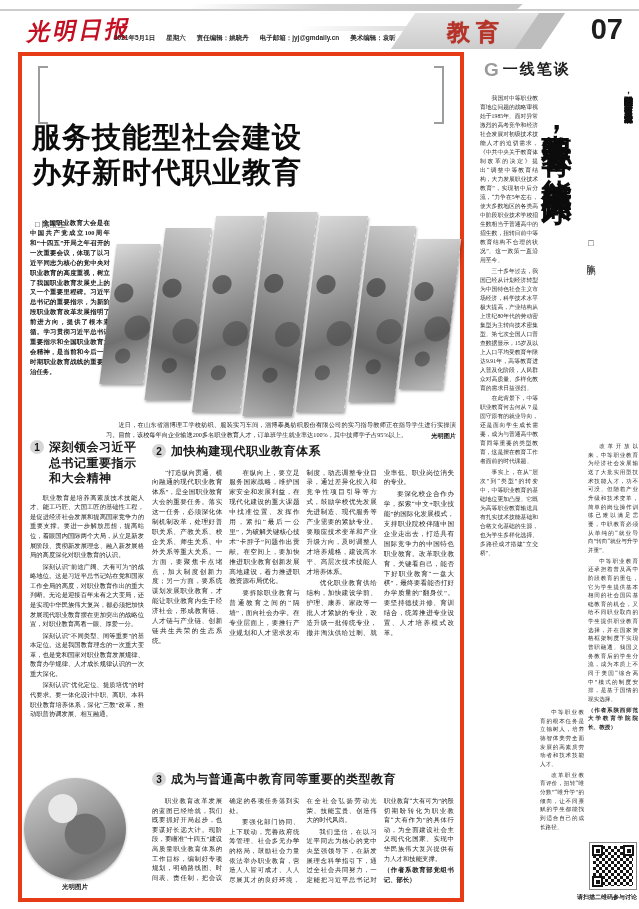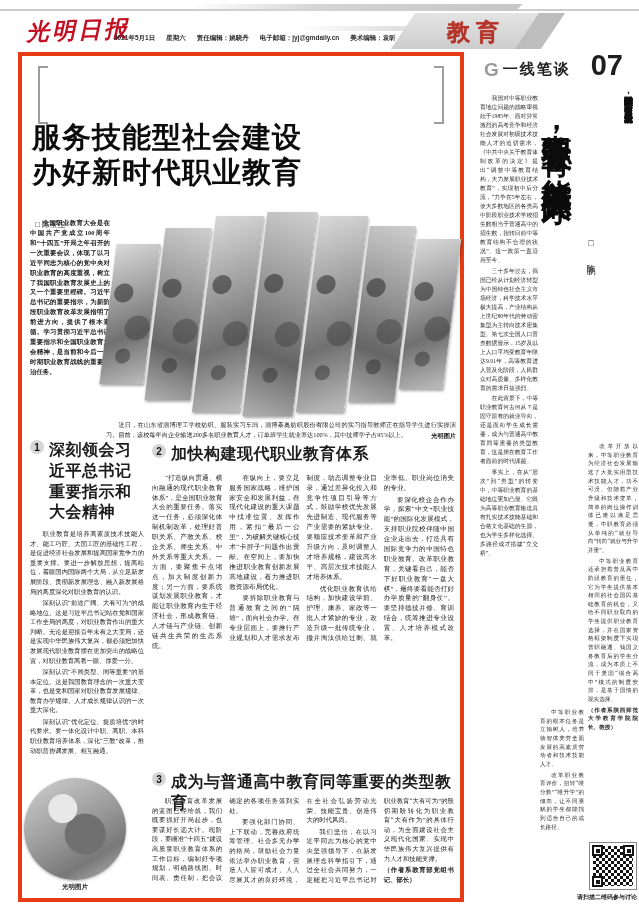--- a/index.html
+++ b/index.html
@@ -18,21 +18,21 @@
   .stripe{position:absolute;background:linear-gradient(90deg,rgba(210,210,210,0),#d4d4d4 40%,#c6c6c6);}
   .stripe.a{top:4px;right:120px;width:330px;height:7px;transform:skewX(-48deg);}
   .stripe.b{top:26px;right:100px;width:240px;height:5px;transform:skewX(-48deg);opacity:.7;}
   .banner-shape{position:absolute;right:108px;top:13px;width:128px;height:36px;
         background:linear-gradient(#e4e4e4,#cdcdcd);transform:skewX(-34deg);}
   .banner-slice{position:absolute;right:86px;top:13px;width:26px;height:36px;
         background:#bdbdbd;transform:skewX(-34deg);}
   .section-label{position:absolute;right:134px;top:17px;font-size:23px;font-weight:bold;
         color:#b5342a;letter-spacing:6px;text-shadow:0 0 1px #b5342a;margin-left:28px;}
   .page-number{position:absolute;right:16px;top:13px;font-size:29px;font-weight:bold;color:#1e1e1e;
-        font-family:"Liberation Sans","DejaVu Sans",sans-serif;margin-top:36px;}
+        font-family:"Liberation Sans","DejaVu Sans",sans-serif;}
   
   .main-box{position:absolute;left:18px;top:52px;width:446px;height:850px;box-sizing:border-box;
         border:4px solid #e63b14;background:#fff;}
   .bracket{position:absolute;width:8px;height:54px;top:10px;}
   .bracket.l{left:16px;border-left:2px solid #9d9d9d;border-top:2px solid #9d9d9d;border-bottom:2px solid #9d9d9d;}
   .bracket.r{right:16px;border-right:2px solid #9d9d9d;border-top:2px solid #9d9d9d;border-bottom:2px solid #9d9d9d;}
   .standfirst{position:absolute;left:32px;top:13px;width:370px;font-size:8px;font-weight:bold;
         line-height:1.75;text-align:justify;text-indent:2em;}
   .headline{position:absolute;left:10px;top:64px;font-size:29px;font-weight:bold;line-height:1.22;
         letter-spacing:1px;color:#0c0c0c;}
@@ -50,21 +50,21 @@
   .panel:nth-child(odd){background:linear-gradient(160deg,#d9d9d9 0%,#9a9a9a 40%,#707070 65%,#bdbdbd 100%);}
   .panel:nth-child(even){background:linear-gradient(200deg,#cfcfcf 0%,#8d8d8d 45%,#656565 70%,#b1b1b1 100%);}
   .photo-caption{position:absolute;left:84px;top:364px;width:350px;font-size:6.2px;line-height:1.6;
         text-align:justify;text-indent:2em;}
   .photo-credit{position:absolute;right:0;bottom:-1px;font-weight:bold;background:#fff;padding-left:4px;}
   
   .sec-head{display:flex;gap:5px;align-items:flex-start;}
   .num{width:14px;height:14px;border-radius:50%;background:#d6d6d6;color:#151515;font-weight:bold;
         font-size:10px;display:flex;align-items:center;justify-content:center;flex:none;
         font-family:"Liberation Sans","DejaVu Sans",sans-serif;}
-  .sec-title{font-size:16px;font-weight:bold;line-height:1.3;letter-spacing:.5px;}
+  .sec-title{font-size:12px;font-weight:bold;line-height:1.3;letter-spacing:.5px;}
   .sec1{position:absolute;left:8px;top:384px;width:114px;}
   .sec1-body{margin-top:6px;height:288px;overflow:hidden;font-size:6.3px;line-height:1.52;text-align:justify;}
   .sec2{position:absolute;left:130px;top:388px;width:302px;}
   .sec2-body{margin-top:8px;height:288px;overflow:hidden;font-size:6.6px;line-height:1.5;
         text-align:justify;column-count:4;column-gap:7px;}
   .sec3-head{position:absolute;left:130px;top:716px;width:302px;}
   .sec3-body{position:absolute;left:130px;top:740px;width:302px;height:96px;overflow:hidden;
         font-size:6.4px;line-height:1.5;text-align:justify;column-count:4;column-gap:7px;}
   .plist{display:contents;}
   .note{font-weight:bold;text-indent:0;}

